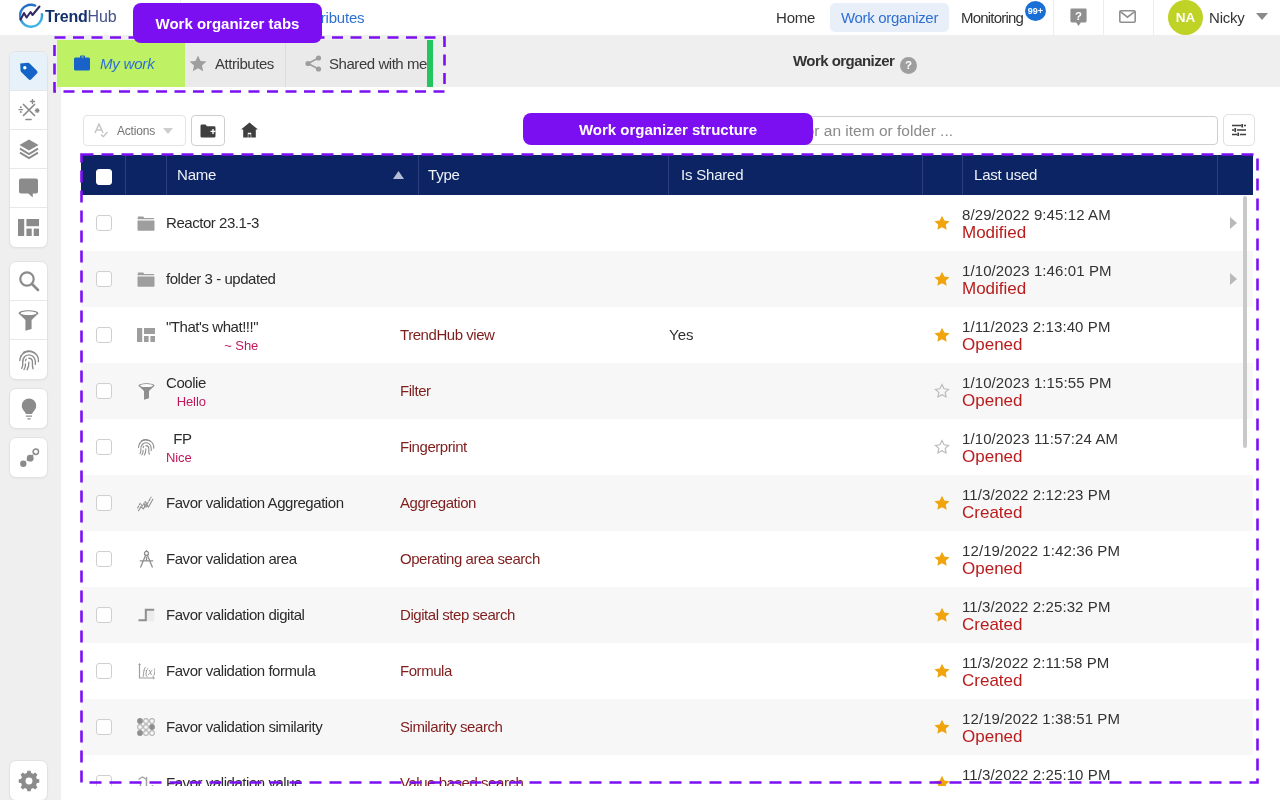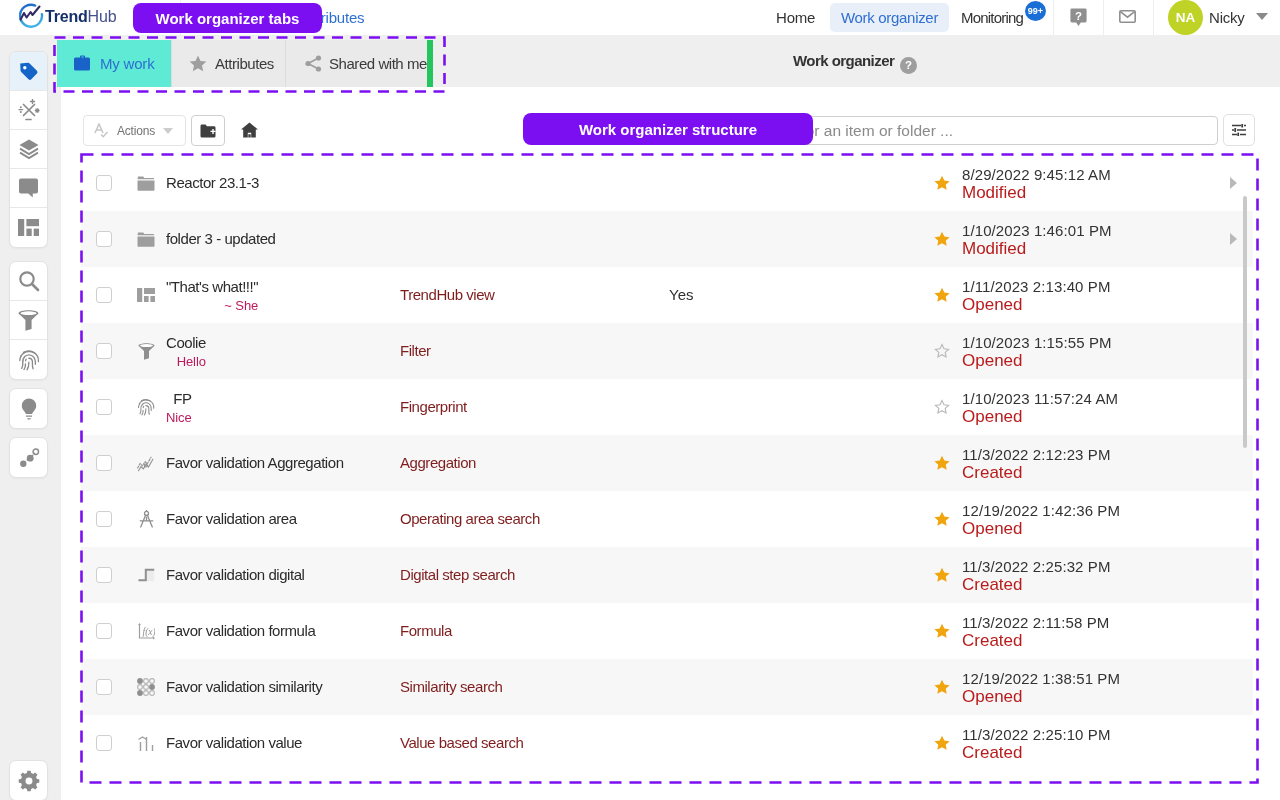--- a/index.html
+++ b/index.html
@@ -173,21 +173,21 @@
     <div class="sbbtn" style="border-radius:6px;">
       <svg width="22" height="22" viewBox="0 0 24 24">
           <path d="M10.2 0.8 h3.6 l0.5 2.6 a8.6 8.6 0 0 1 2.2 0.9 l2.2 -1.5 2.5 2.5 -1.5 2.2 a8.6 8.6 0 0 1 0.9 2.2 l2.6 0.5 v3.6 l-2.6 0.5 a8.6 8.6 0 0 1 -0.9 2.2 l1.5 2.2 -2.5 2.5 -2.2 -1.5 a8.6 8.6 0 0 1 -2.2 0.9 l-0.5 2.6 h-3.6 l-0.5 -2.6 a8.6 8.6 0 0 1 -2.2 -0.9 l-2.2 1.5 -2.5 -2.5 1.5 -2.2 a8.6 8.6 0 0 1 -0.9 -2.2 l-2.6 -0.5 v-3.6 l2.6 -0.5 a8.6 8.6 0 0 1 0.9 -2.2 l-1.5 -2.2 2.5 -2.5 2.2 1.5 a8.6 8.6 0 0 1 2.2 -0.9 z" fill="#8b8b8b"></path>
           <circle cx="12" cy="12" r="3.8" fill="#fff"></circle>
         </svg>
     </div>
   </div>
 </div>
 <div id="strip">
 
-  <div class="tab" style="left:-4px; width:114px; background:#5eead4; z-index:2;">
+  <div class="tab" style="left:-4px; width:128px; background:#bef264; z-index:2;font-style:italic;">
     <svg style="margin-left:17px;" width="17" height="17" viewBox="0 0 17 17">
         <path d="M6 2.5 v-1 a1 1 0 0 1 1 -1 h3 a1 1 0 0 1 1 1 v1 h3.5 a1.5 1.5 0 0 1 1.5 1.5 v10 a1.5 1.5 0 0 1 -1.5 1.5 h-13 a1.5 1.5 0 0 1 -1.5 -1.5 v-10 a1.5 1.5 0 0 1 1.5 -1.5 z M7.5 2.5 h2 v-0.9 h-2 z" fill="#1962c8"></path>
       </svg>
     <span style="margin-left:9px; color:#2e6fd2; letter-spacing:-0.2px;">My work</span>
   </div>
   <div class="tab" style="left:110px; width:114px; background:#eaeaea; border-left:1px solid #dcdcdc;">
     <svg style="margin-left:17px;" width="18" height="17" viewBox="0 0 18 17">
         <path d="M9 0.5 l2.5 5.4 5.9 0.6 -4.4 4 1.2 5.8 -5.2 -3 -5.2 3 1.2 -5.8 -4.4 -4 5.9 -0.6 z" fill="#9e9e9e"></path>
       </svg>
     <span style="margin-left:8px; color:#3a3a3a; letter-spacing:-0.45px;">Attributes</span>
@@ -234,20 +234,37 @@
   <svg class="abs" style="left:1119px; top:10px;" width="17" height="13" viewBox="0 0 17 13">
     <rect x="0.8" y="0.8" width="15.4" height="11.4" rx="1.1" fill="none" stroke="#8f8f8f" stroke-width="1.6"></rect>
     <polyline points="1.4,1.6 8.5,7.2 15.6,1.6" fill="none" stroke="#8f8f8f" stroke-width="1.6"></polyline>
   </svg>
   <div class="navdiv" style="left:1153px;"></div>
   <span class="abs" style="left:1168px; top:0; width:35px; height:35px; background:#bfd226; border-radius:50%; color:#fff; font-size:13.5px; font-weight:bold; text-align:center; line-height:35px;">NA</span>
   <span class="navtxt" style="left:1209px;">Nicky</span>
   <span class="abs" style="left:1256px; top:13px; width:0; height:0; border-top:7px solid #8a8a8a; border-left:6px solid transparent; border-right:6px solid transparent;"></span>
 </div>
 <div id="tbl">
+  <div id="thead">
+    <span class="cb" style="border-color:#fff; background:#fff; top:22px;"></span>
+    <div class="hline" style="left:44px;"></div>
+    <div class="hline" style="left:85px;"></div>
+    <span class="hcol" style="left:96px;">Name</span>
+    <svg class="abs" style="left:312px; top:16px;" width="11" height="8" viewBox="0 0 11 8">
+        <path d="M5.5 0 L11 8 H0 z" fill="#b3bdd6"></path>
+      </svg>
+    <div class="hline" style="left:337px;"></div>
+    <span class="hcol" style="left:347px;">Type</span>
+    <div class="hline" style="left:587px;"></div>
+    <span class="hcol" style="left:600px;">Is Shared</span>
+    <div class="hline" style="left:841px;"></div>
+    <div class="hline" style="left:881px;"></div>
+    <span class="hcol" style="left:893px;">Last used</span>
+    <div class="hline" style="left:1136px;"></div>
+  </div>
 
   <div class="row">
     <span class="cb"></span>
     <span class="ric">
         <svg width="18" height="15" viewBox="0 0 18 15">
           <path d="M1 0.5 h5.2 l1.2 1.6 h9.6 v1.2 h-16.5 z M0.5 4.6 h17 v9.4 a0.8 0.8 0 0 1 -0.8 0.8 h-15.4 a0.8 0.8 0 0 1 -0.8 -0.8 z" fill="#9e9e9e"></path>
         </svg>
       </span>
     <div class="nm">
         <span class="t">Reactor 23.1-3</span>
@@ -502,14 +519,14 @@
         <div class="l">Created</div>
       </div>
   </div>
 
   <div class="abs" style="left:1162px; top:41px; width:4px; height:252px; background:#c9c9c9; border-radius:2px;"></div>
 </div>
 <svg id="ann" width="1280" height="800" viewBox="0 0 1280 800">
   <rect x="54.5" y="37.5" width="390" height="54" fill="none" stroke="#7c0ff2" stroke-width="2.6" stroke-dasharray="11 7.5"></rect>
   <rect x="81.5" y="154.5" width="1176" height="628" fill="none" stroke="#7c0ff2" stroke-width="2.6" stroke-dasharray="12 8"></rect>
 </svg>
-<div class="callout" style="left:133px; top:3px; width:189px; height:30px;">Work organizer tabs</div>
+<div class="callout" style="left:133px; top:3px; width:189px; height:40px;">Work organizer tabs</div>
 <div class="callout" style="left:523px; top:113px; width:290px; height:32px;">Work organizer structure</div>
 
 </body></html>

